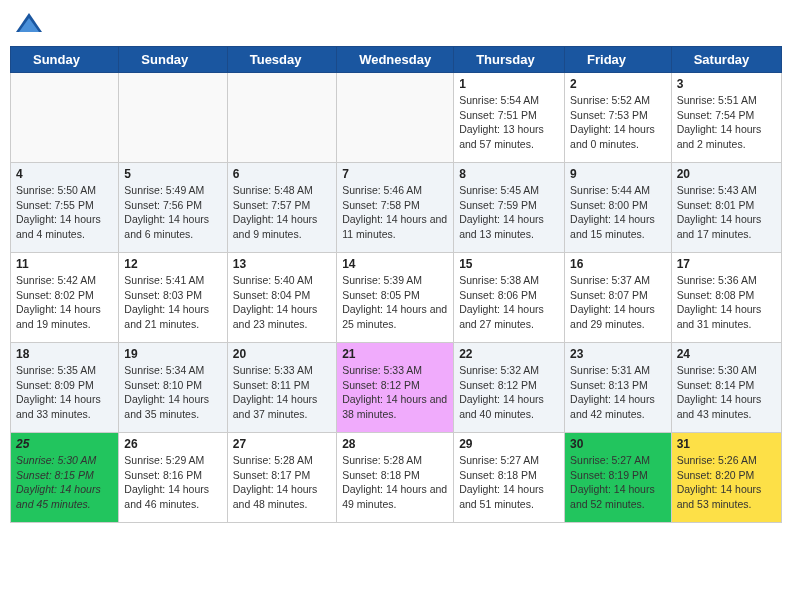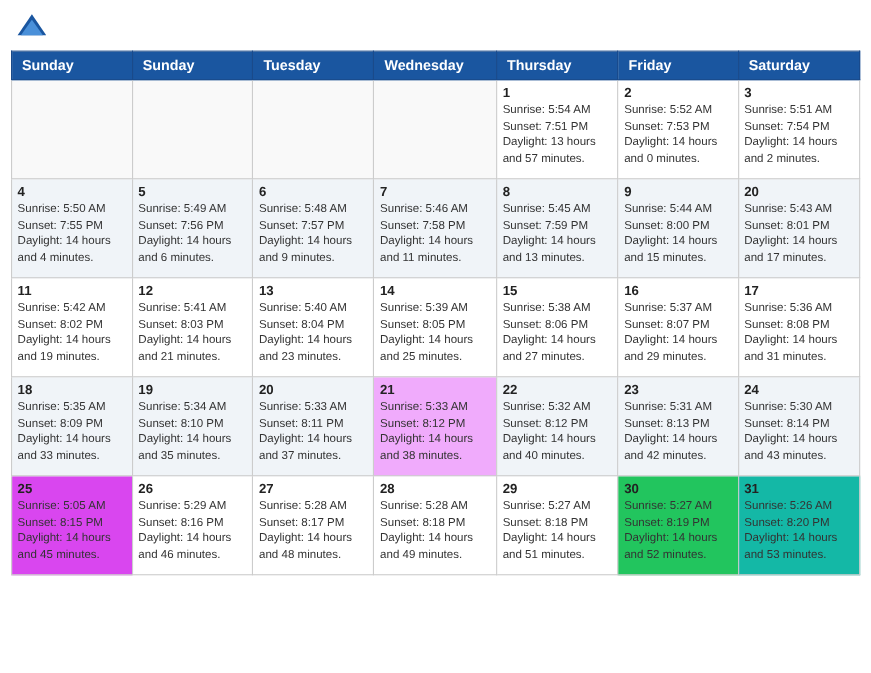--- a/index.html
+++ b/index.html
@@ -56,21 +56,21 @@
     }
     .calendar {
       width: 100%;
       border-collapse: collapse;
       border: 1px solid #ccc;
     }
     .calendar th {
       background-color: #1a56a0;
       color: #fff;
       text-align: left;
-      padding: 5px 9px;
+      padding: 5px 22px;
       font-size: 13px;
       font-weight: bold;
       border: 1px solid #1a4a8a;
     }
     .calendar td {
       vertical-align: top;
       border: 1px solid #ccc;
       padding: 4px 5px;
       width: 113px;
       min-height: 80px;
@@ -308,23 +308,23 @@
         </td>
         <td style="background: rgb(240, 244, 248);">
           <span class="day-num">24</span>
           <div class="cell-content">Sunrise: 5:30 AM
 Sunset: 8:14 PM
 Daylight: 14 hours
 and 43 minutes.</div>
         </td>
       </tr>
       <tr>
-        <td style="background: #d946ef;">
+        <td style="background: #22c55e; font-style: italic;">
           <span class="day-num">25</span>
-          <div class="cell-content">Sunrise: 5:05 AM
+          <div class="cell-content">Sunrise: 5:30 AM
 Sunset: 8:15 PM
 Daylight: 14 hours
 and 45 minutes.</div>
         </td>
         <td style="background: rgb(255, 255, 255);">
           <span class="day-num">26</span>
           <div class="cell-content">Sunrise: 5:29 AM
 Sunset: 8:16 PM
 Daylight: 14 hours
 and 46 minutes.</div>
@@ -350,21 +350,21 @@
 Daylight: 14 hours
 and 51 minutes.</div>
         </td>
         <td style="background: #22c55e;">
           <span class="day-num">30</span>
           <div class="cell-content">Sunrise: 5:27 AM
 Sunset: 8:19 PM
 Daylight: 14 hours
 and 52 minutes.</div>
         </td>
-        <td style="background: #14b8a6;">
+        <td style="background: #fde047;">
           <span class="day-num">31</span>
           <div class="cell-content">Sunrise: 5:26 AM
 Sunset: 8:20 PM
 Daylight: 14 hours
 and 53 minutes.</div>
         </td>
       </tr>
     </tbody>
 </table>
 

